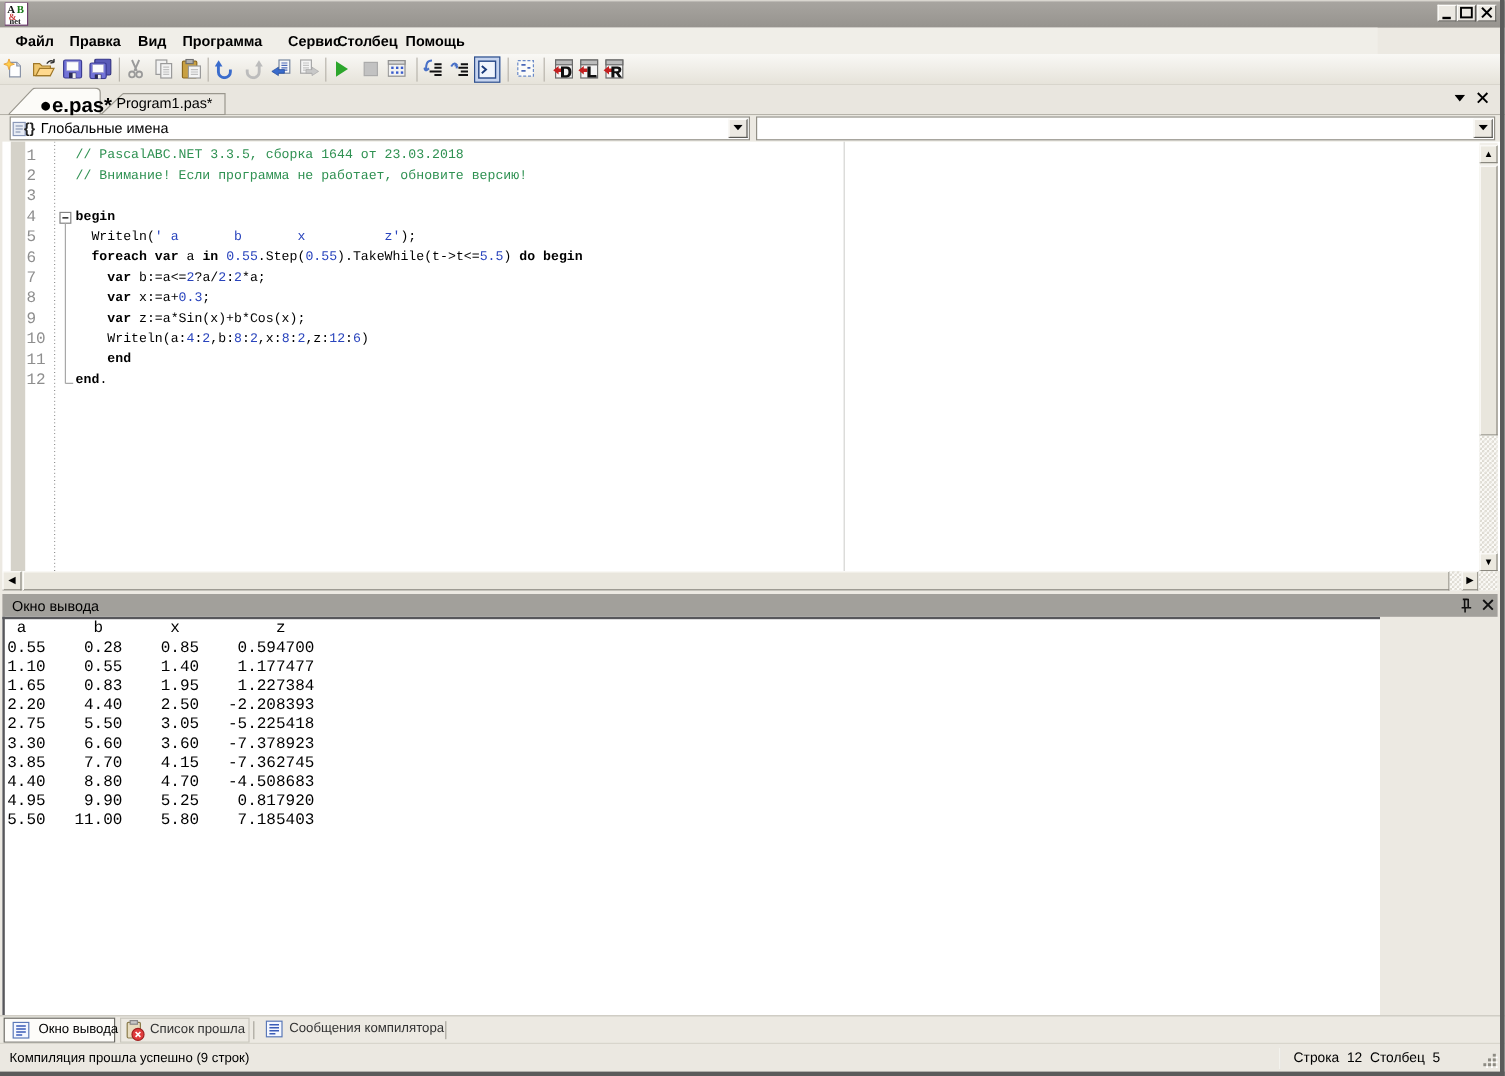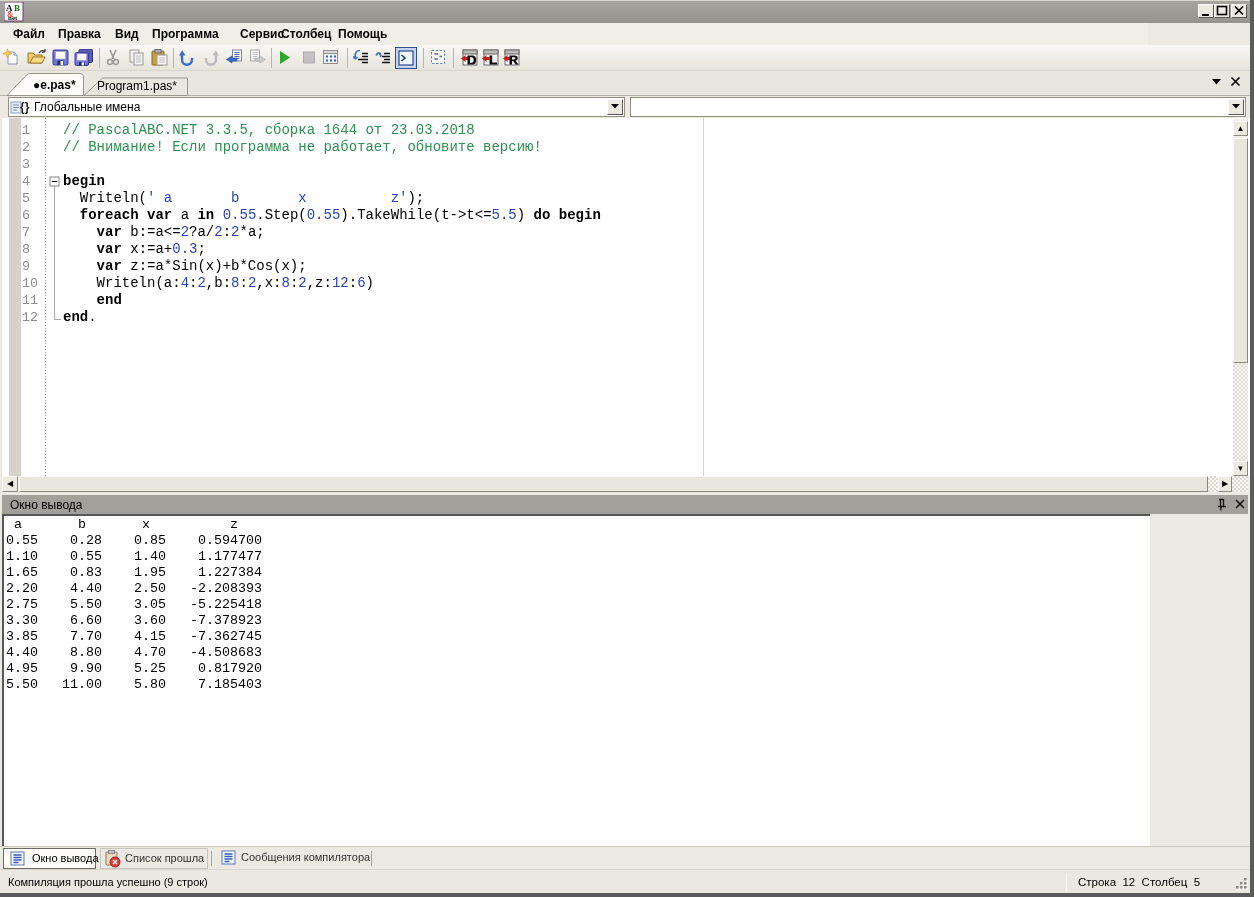--- a/index.html
+++ b/index.html
@@ -36,21 +36,21 @@
 .combobtn { position:absolute; right:1px; top:1px; width:16px; height:16px; background:#ece9e2;
   border:1px solid; border-color:#fdfcfa #5a5955 #5a5955 #fdfcfa; font-size:8px; text-align:center; line-height:14px; }
 
 
 #editor { left:2px; top:118px; width:1248px; height:358px; background:#fff; }
 #gutterline { left:43px; top:0; width:1px; height:358px;
   background-image:linear-gradient(#8a8a8a 34%, transparent 34%); background-size:1px 3px; }
 #linenums { left:20px; top:4px; text-align:left; color:#8e8e8e;
   font-family:"Liberation Mono", monospace; font-size:13.333px; line-height:17px; white-space:pre; }
 #graymargin { left:7px; top:0; width:12px; height:358px; background:#d5d2c9; }
-#code { left:61px; top:4px; font-family:"Liberation Mono", monospace; font-size:14px;
+#code { left:61px; top:4px; font-family:"Liberation Mono", monospace; font-size:11px;
   line-height:17px; white-space:pre; color:#000; }
 #coledge { left:701px; top:0; width:1px; height:358px; background:#d4d4d2; }
 .kw { font-weight:bold; }
 .cm { color:#2f9152; }
 .nm { color:#2944bd; }
 
 
 #vscroll { left:1233px; top:119px; width:15px; height:357px; background:#f1efe9; }
 #hscroll { left:2px; top:476px; width:1248px; height:16px; background:#f1efe9; }
 .sbtn { background:#ece9e0; border:1px solid; border-color:#fdfcfa #8a887f #8a887f #fdfcfa;
@@ -227,21 +227,21 @@
       <path fill-rule="evenodd" fill="#101010" d="M7.5 6.5 H12.5 Q15.8 6.5 15.8 9.2 Q15.8 11.3 13.6 11.8 L16.4 15.5 H13.6 L11.2 12.1 H10 V15.5 H7.5 Z M10 8.3 V10.4 H12 Q13.4 10.4 13.4 9.35 Q13.4 8.3 12 8.3 Z"></path>
     </svg>
   </div>
 
   <div class="abs" id="tabstrip">
     <svg class="abs" style="left:7px;top:2px;" width="182" height="23">
       <path d="M95.5 5 L180.5 5 L180.5 22.5 L76.5 22.5" fill="#e9e6df" stroke="#9a978e"></path>
       <path d="M76.5 23 L95.5 5" stroke="#9a978e" fill="none"></path>
       <path d="M0 22.5 L20 1.5 Q21 0.5 23 0.5 L72 0.5 Q76.5 0.5 76.5 4 L76.5 22.5 Z" fill="#fcfbf8" stroke="#9a978e"></path>
     </svg>
-    <span class="abs" style="left:33px;top:7px;font-weight:bold;font-size:12px;">●e.pas*</span>
+    <span class="abs" style="left:33px;top:7px;font-weight:bold;font-size:17px;">●e.pas*</span>
     <span class="abs" style="left:97px;top:8px;font-size:12px;">Program1.pas*</span>
     <svg class="abs" style="left:1212px;top:8px;" width="9" height="6">
         <path d="M0 0 h9 L4.5 5.5 Z" fill="#000"></path>
       </svg>
     <svg class="abs" style="left:1230px;top:5px;" width="11" height="11">
         <path d="M1.5 1.5 L9.5 9.5 M9.5 1.5 L1.5 9.5" stroke="#000" stroke-width="1.6"></path>
       </svg>
   </div>
 
   <div class="abs" id="comborow">

